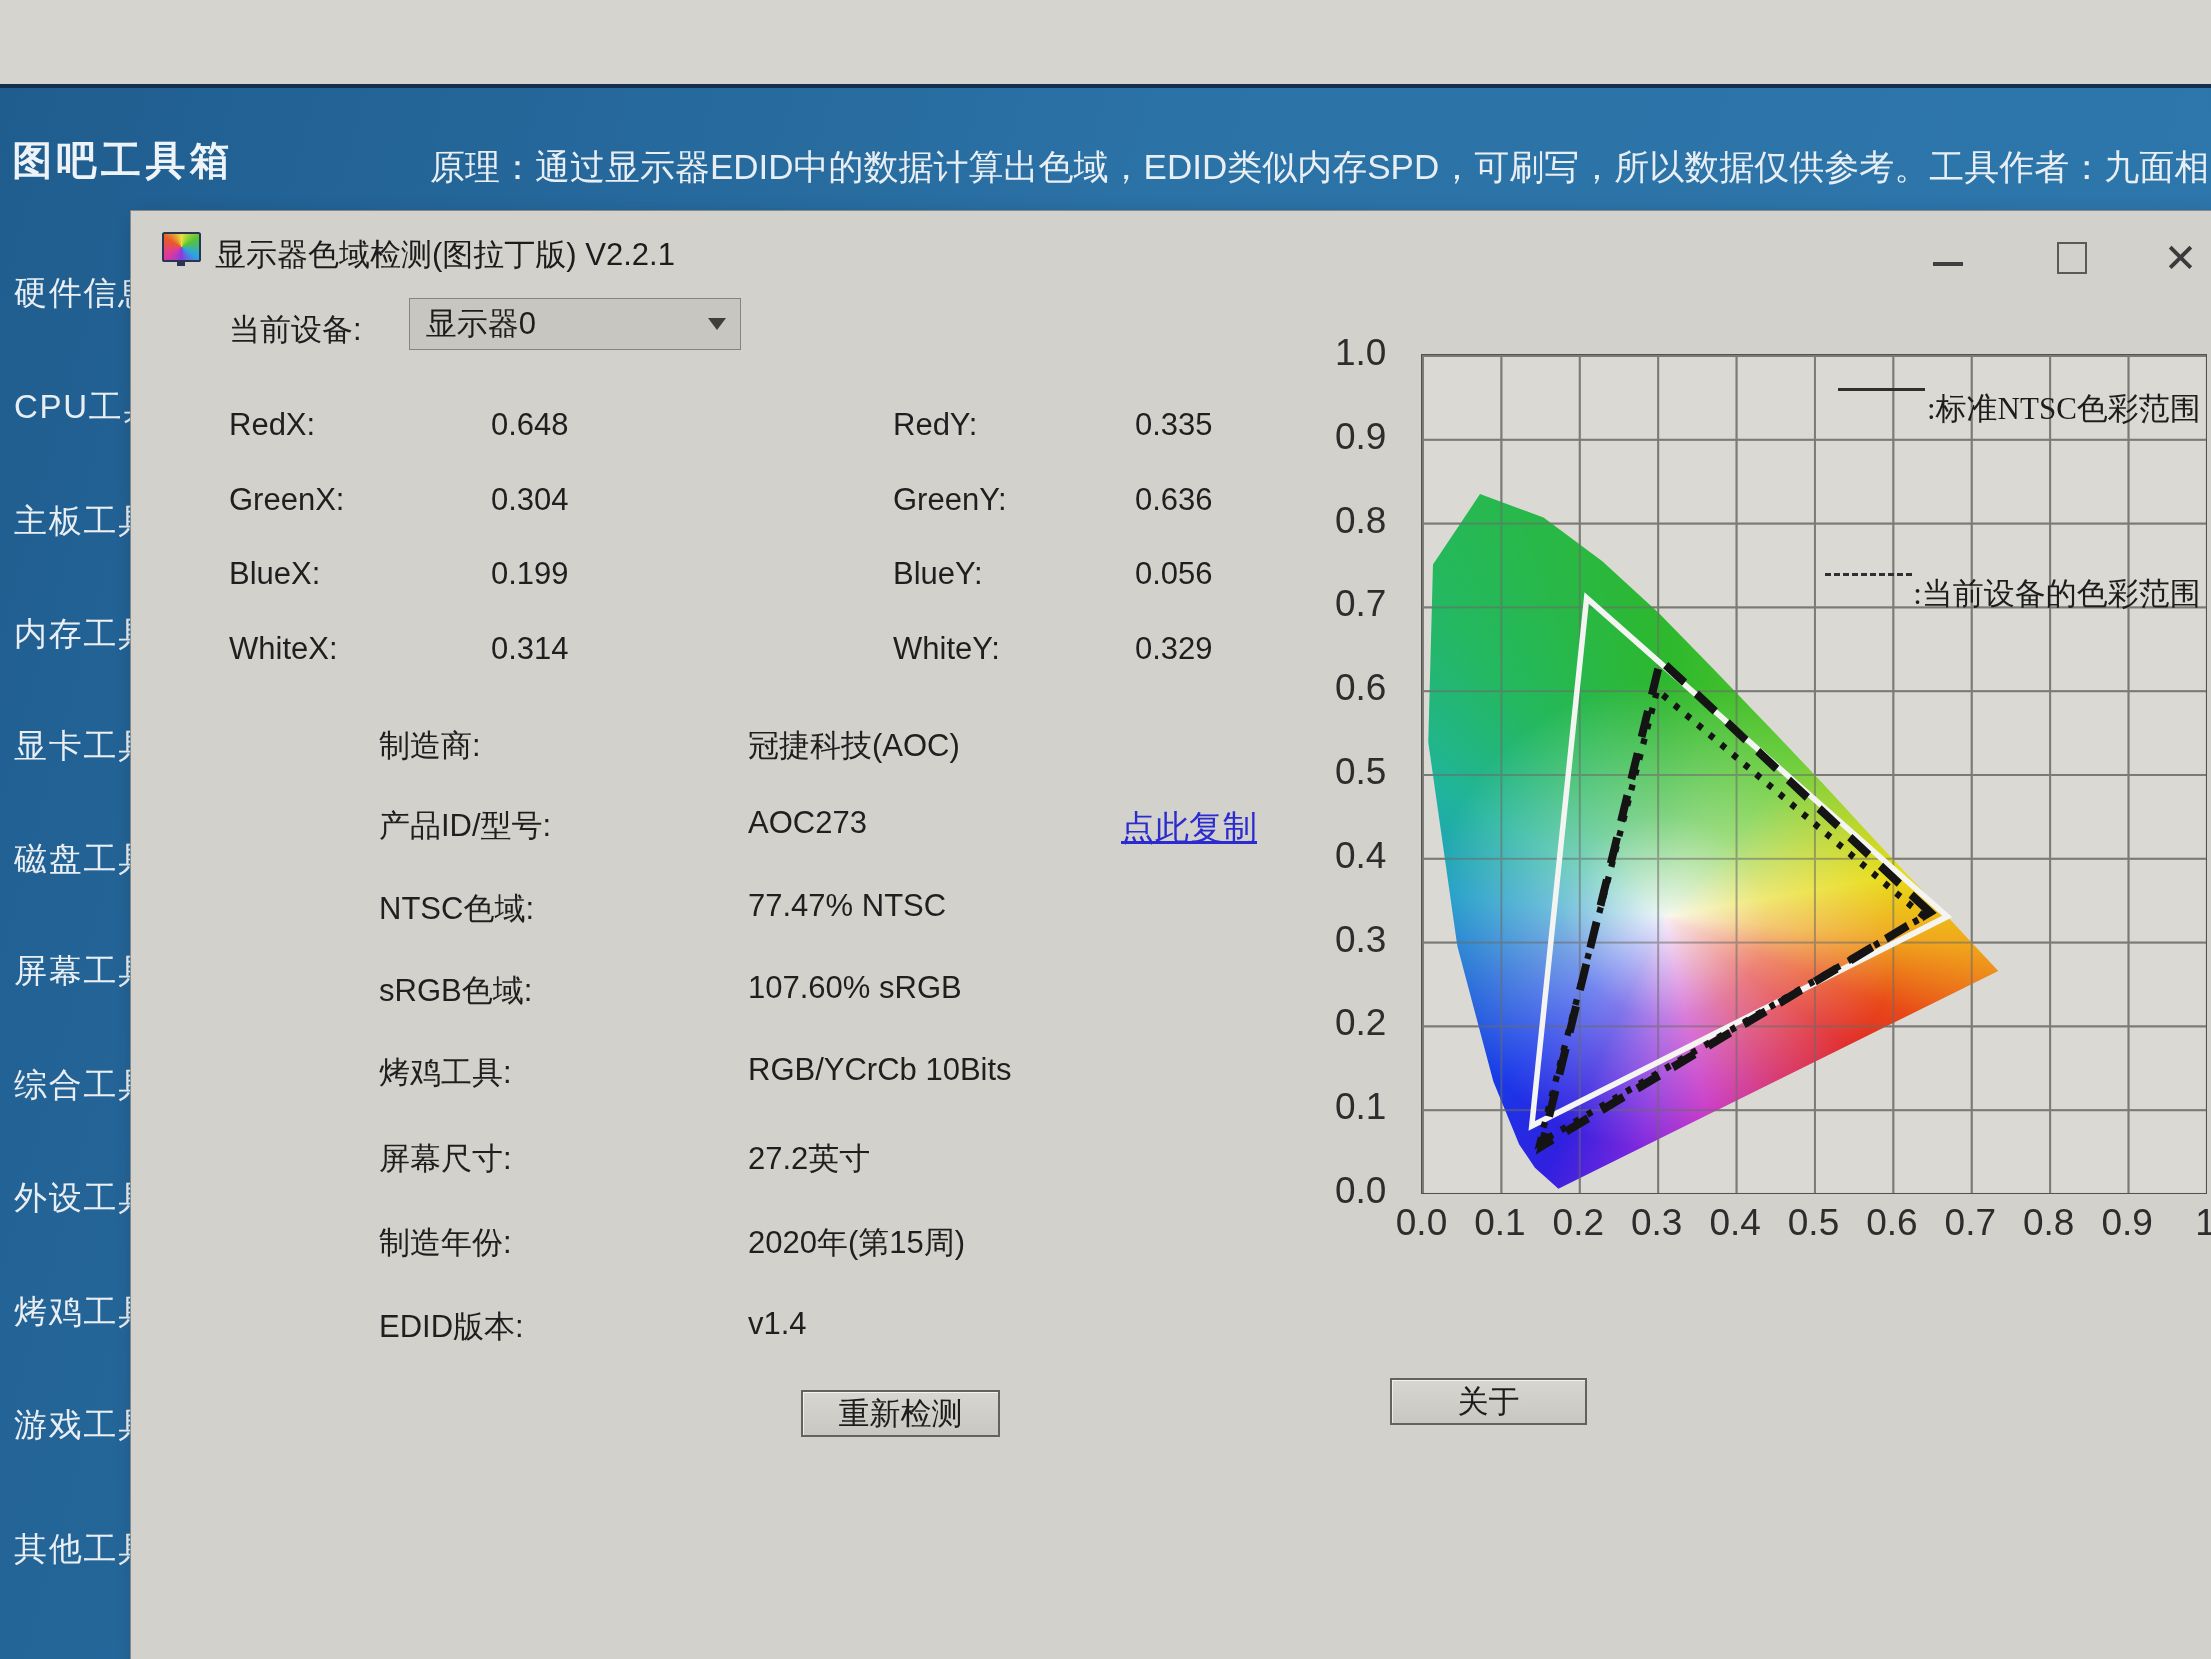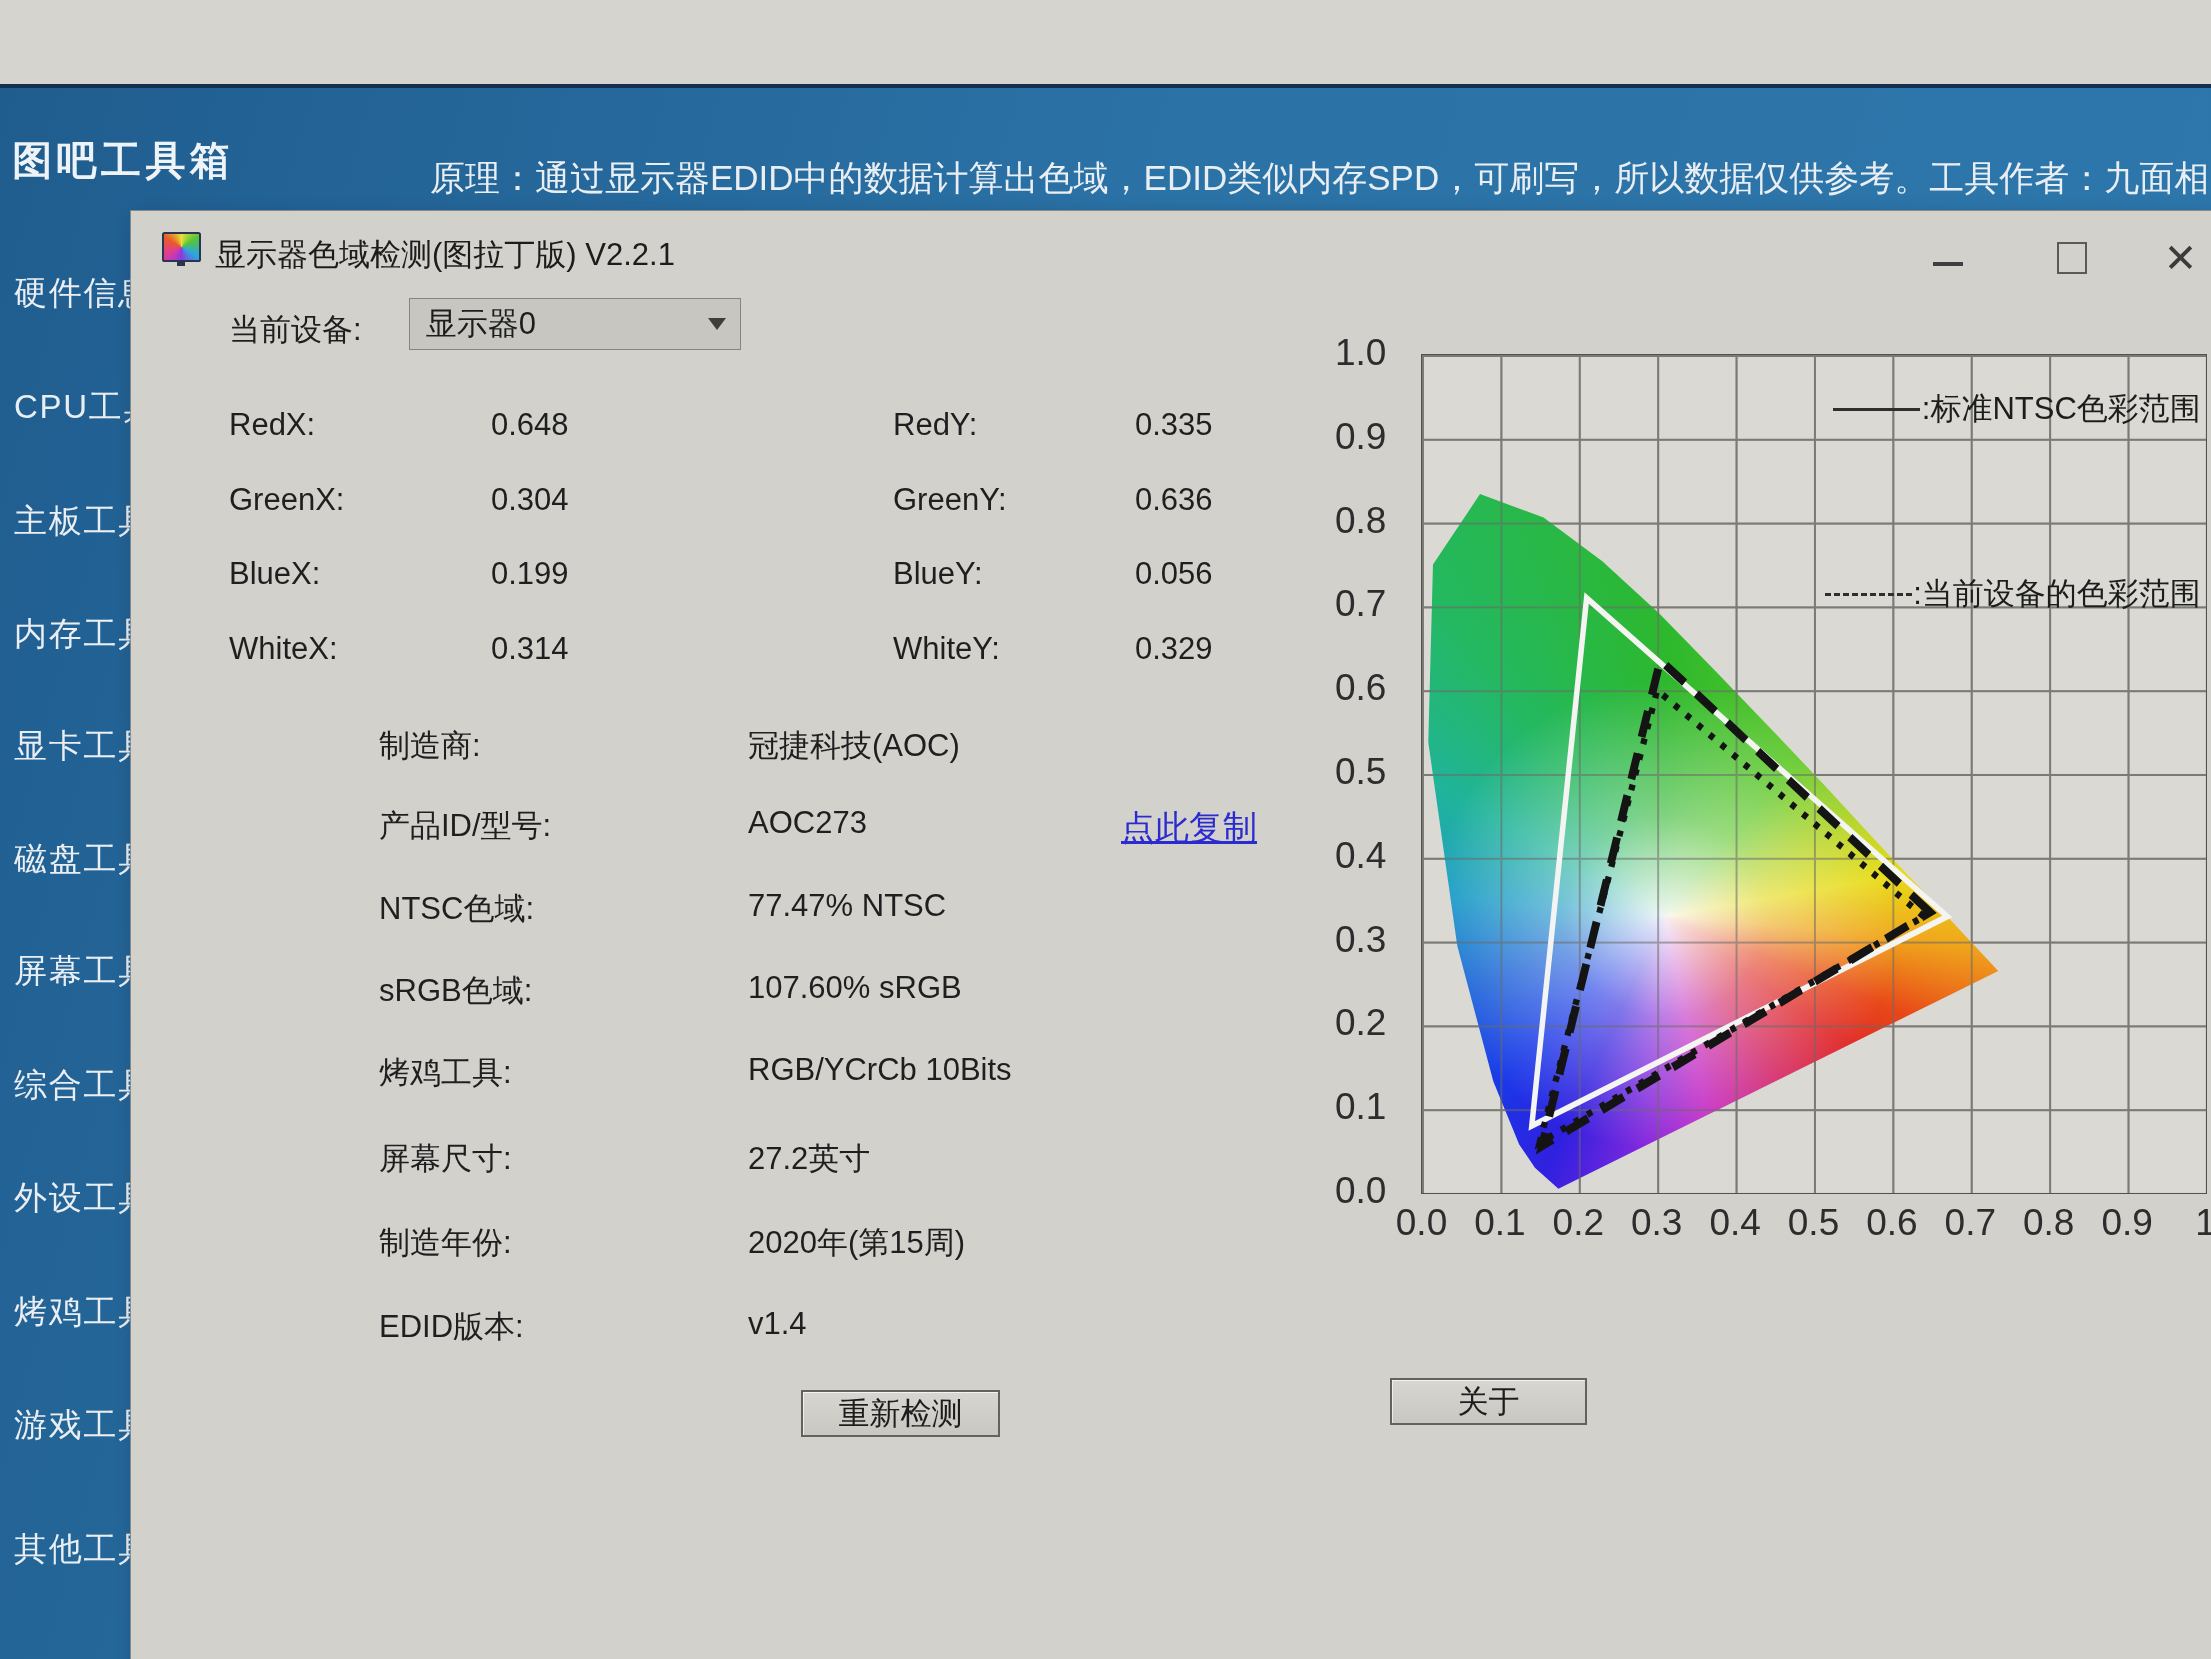--- a/index.html
+++ b/index.html
@@ -13,21 +13,21 @@
   .app{
     position:absolute;left:0;top:84px;width:2211px;height:1576px;
     background:linear-gradient(105deg,#205d8f 0%,#2b72a6 45%,#2e78ad 100%);
     border-top:4.4px solid #15304e;
   }
   .logo{
     position:absolute;left:12.2px;top:45px;color:#eef3f7;font-size:40px;font-weight:bold;
     letter-spacing:4.4px;white-space:nowrap;
   }
   .note{
-    position:absolute;left:430px;top:67px;color:#e9eef3;font-size:35px;
+    position:absolute;left:430px;top:56px;color:#e9eef3;font-size:35px;
     white-space:nowrap;width:1782px;overflow:hidden;
   }
   .side-item{
     position:absolute;left:14px;color:#e9eef3;font-size:33px;letter-spacing:1.7px;
     white-space:nowrap;font-weight:500;
   }
   
   .dialog{
     position:absolute;left:131px;top:123px;width:2080px;height:1593px;
     background:#d2d1cc;
@@ -90,21 +90,21 @@
       44.4% 44.5%,51.3% 51.3%,57.5% 57.6%,62.7% 62.8%,66.6% 66.6%,69.2% 69.2%,
       71.9% 71.9%,73.5% 73.5%);
   }
   .gridtop{
     position:absolute;inset:0;opacity:.55;
     background-image:
       linear-gradient(to right,#6a6a68 1.7px,transparent 1.7px),
       linear-gradient(to bottom,#6a6a68 1.7px,transparent 1.7px);
     background-size:10% 10%;
   }
-  .legend-row{position:absolute;right:5.2px;display:flex;align-items:center;white-space:nowrap;}
+  .legend-row{position:absolute;right:5.2px;display:flex;white-space:nowrap;font-family:Liberation Serif, serif;}
   .legend-label{font-size:31px;color:#1d1d1d;}
   .ls{width:87px;height:0;margin-right:1.7px;}
   .ls-solid{border-top:3.5px solid #2f2f2f;}
   .ls-dotted{border-top:5.2px dotted #2f2f2f;}
   .ls-dashed{border-top:3.5px dashed #2f2f2f;}
   .ytick{position:absolute;left:-87px;width:77px;text-align:left;font-size:37px;color:#2d2d2d;}
   .xtick{position:absolute;top:847px;width:73px;text-align:center;font-size:37px;color:#2d2d2d;}
 </style>
 </head>
 <body>

